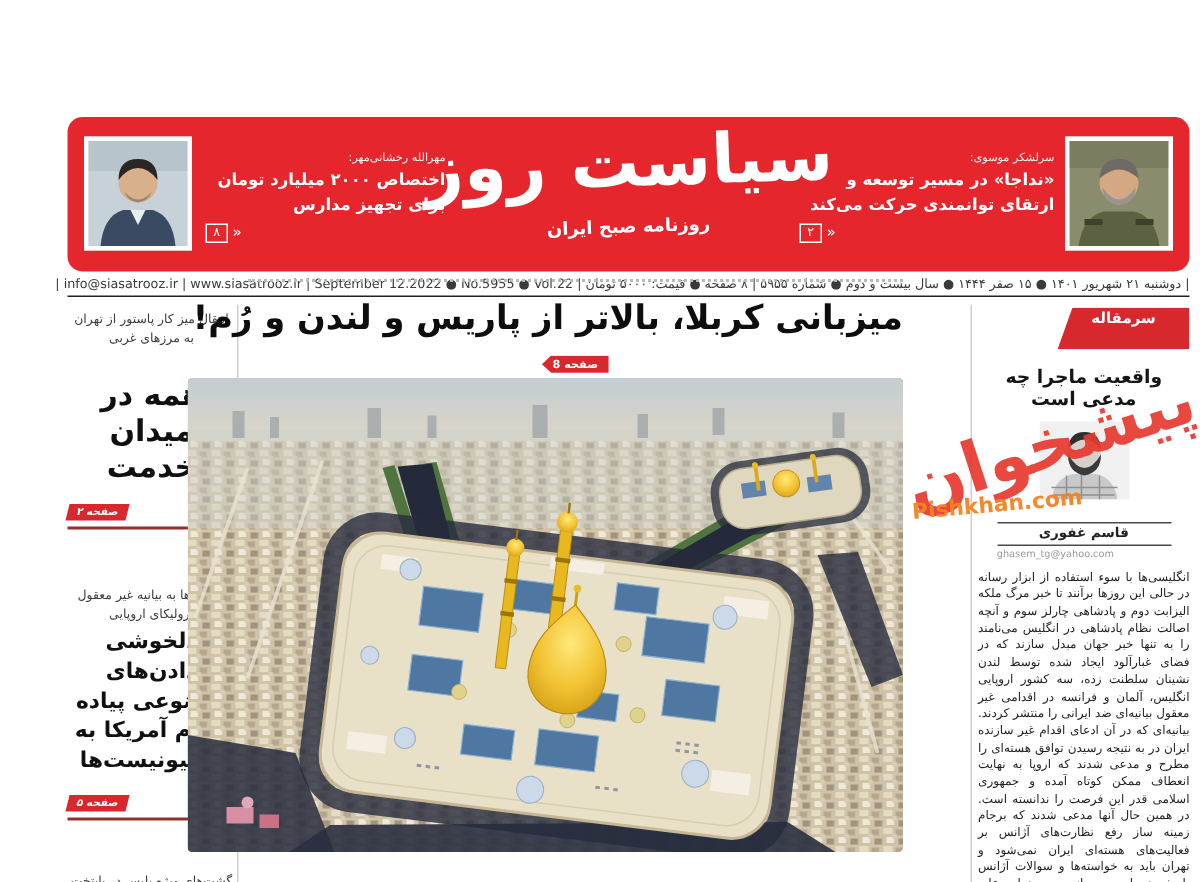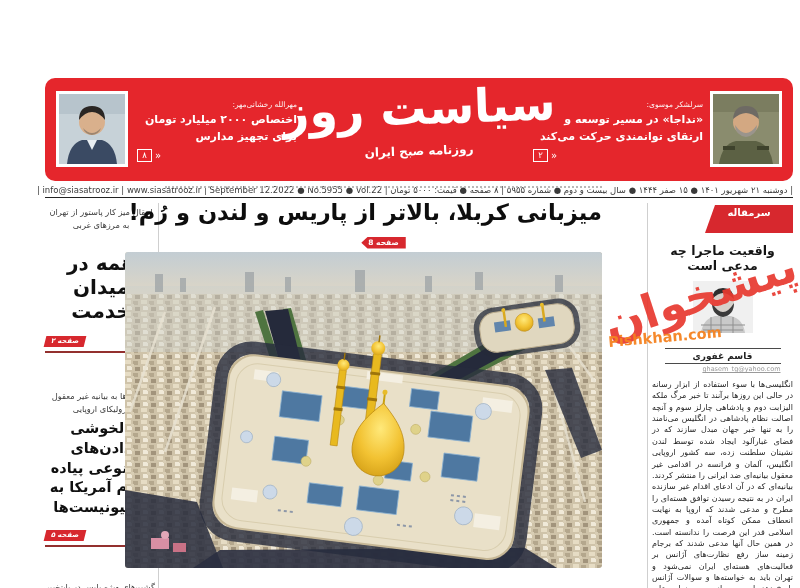--- a/index.html
+++ b/index.html
@@ -53,21 +53,21 @@
   .main-flag-row{text-align:center;margin-top:5px;}
   .main-flag{display:inline-block;background:#d7282e;color:#fff;font-size:7.5px;font-weight:bold;line-height:1;padding:2px 7px;clip-path:polygon(0 50%,14% 0,100% 0,100% 100%,14% 100%);}
   .main-photo{margin-top:3px;width:477px;height:316px;overflow:hidden;border-radius:3px;}
 
   
   .edit-col{position:absolute;left:652px;top:205px;width:141px;}
   .edit-label{width:88px;height:28px;line-height:15px;background:#d7282e;color:#fff;font-size:10px;font-weight:bold;text-align:center;margin:0 0 0 auto;clip-path:polygon(10px 0,100% 0,100% 100%,0 100%);}
   .edit-headline{font-size:12.5px;font-weight:bold;color:#151515;text-align:center;margin-top:10px;}
   .edit-photo{display:flex;justify-content:center;margin-top:8px;}
   .author{width:116px;margin:15px auto 0;text-align:center;font-size:9px;font-weight:bold;color:#222;border-top:1px solid #4a4a4a;border-bottom:1px solid #4a4a4a;padding:2px 0;}
-  .email{width:116px;margin:1px auto 0;text-align:right;font-size:6.5px;color:#9a9a9a;direction:ltr;text-decoration:underline;}
+  .email{width:116px;margin:1px auto 0;text-align:left;font-size:6.5px;color:#9a9a9a;direction:ltr;}
   .edit-body{margin-top:6px;font-size:8px;line-height:1.42;text-align:justify;color:#1f1f1f;}
 
   
   .wm-fa{position:absolute;left:600px;top:268px;font-size:46px;font-weight:bold;color:#e8392f;transform:rotate(-18deg);opacity:.92;z-index:6;pointer-events:none;}
   .wm-en{position:absolute;left:608px;top:329px;font-size:14.5px;font-weight:bold;color:#f58220;transform:rotate(-5deg);opacity:.95;z-index:6;direction:ltr;pointer-events:none;}
 </style>
 </head>
 <body>
 
 <div class="page">

